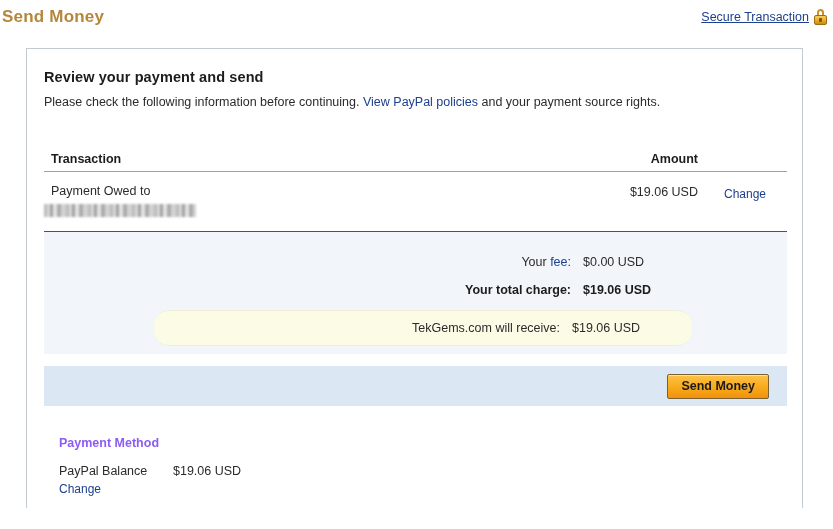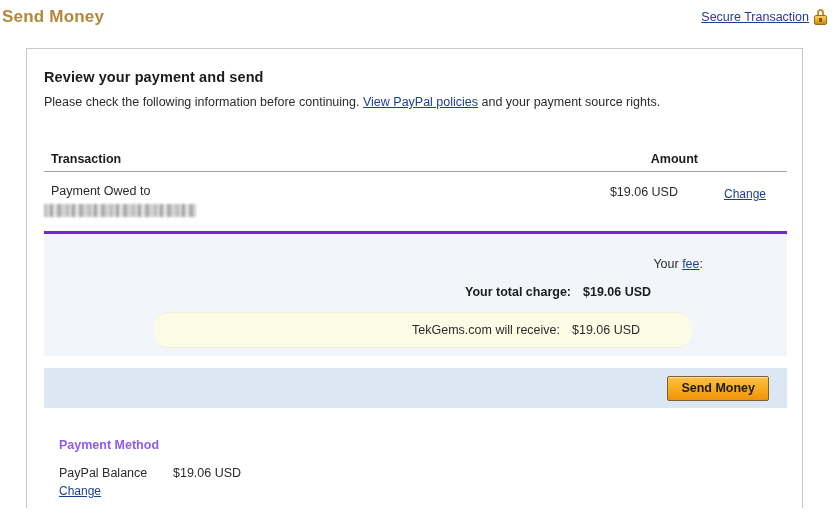--- a/index.html
+++ b/index.html
@@ -103,21 +103,20 @@
     margin: 20px 0 0 17px;
     letter-spacing: .1px;
   }
   .instructions {
     margin: 10px 0 0 17px;
     font-size: 12.5px;
     color: #2b2b2b;
   }
   .inline-link {
     color: #1d3f8f;
-    text-decoration: underline;
     cursor: pointer;
   }
 
   
   .table-zone {
     margin: 18px 15px 0 17px;
   }
   .table-head {
     display: flex;
     align-items: flex-end;
@@ -139,21 +138,20 @@
     text-align: right;
     padding-right: 5px;
     margin-top: 25px;
   }
   .th-spacer { width: 84px; }
 
   .row-payment {
     display: flex;
     align-items: flex-start;
     padding: 12px 0 14px 0;
-    gap: 20px;
   }
   .row-desc {
     padding-left: 7px;
     font-size: 12.5px;
     color: #2b2b2b;
   }
   .redacted {
     margin-top: 6px;
     width: 152px;
     height: 13px;
@@ -180,21 +178,21 @@
   .row-change {
     width: 84px;
     text-align: center;
     padding-top: 3px;
   }
 
   
   .summary {
     margin: 0 15px 0 17px;
     background: #f2f6fa;
-    border-top: 3px solid #6d28d9;
+    border-top: 1px solid #6d28d9;
     padding: 16px 0 8px 0;
   }
   .sum-row {
     display: flex;
     align-items: center;
     justify-content: flex-end;
     padding: 0 0 0 0;
     height: 28px;
   }
   .sum-label {
@@ -335,20 +333,21 @@
       <div class="row-change">
         <span class="inline-link">Change</span>
       </div>
     </div>
   </div>
 
   <div class="summary">
 
     <div class="sum-row">
       <div class="sum-label"><span>Your </span><span class="inline-link">fee</span><span>:</span></div>
+      <div class="sum-value">$0.00 USD</div>
       <div class="sum-pad"></div>
     </div>
 
     <div class="sum-row">
       <div class="sum-label strong">Your total charge:</div>
       <div class="sum-value strong">$19.06 USD</div>
       <div class="sum-pad"></div>
     </div>
 
     <div class="highlight-row">

